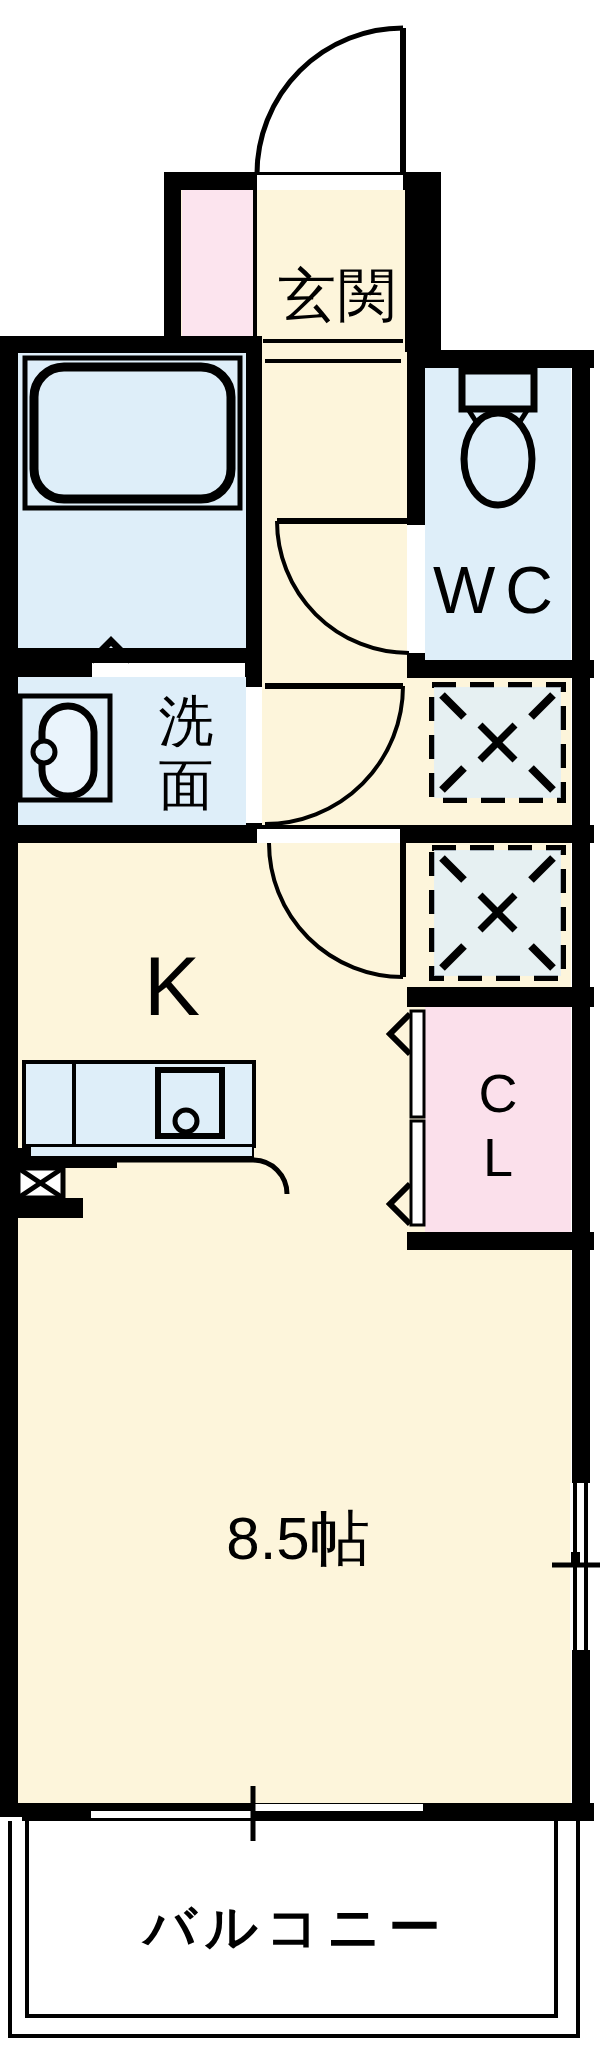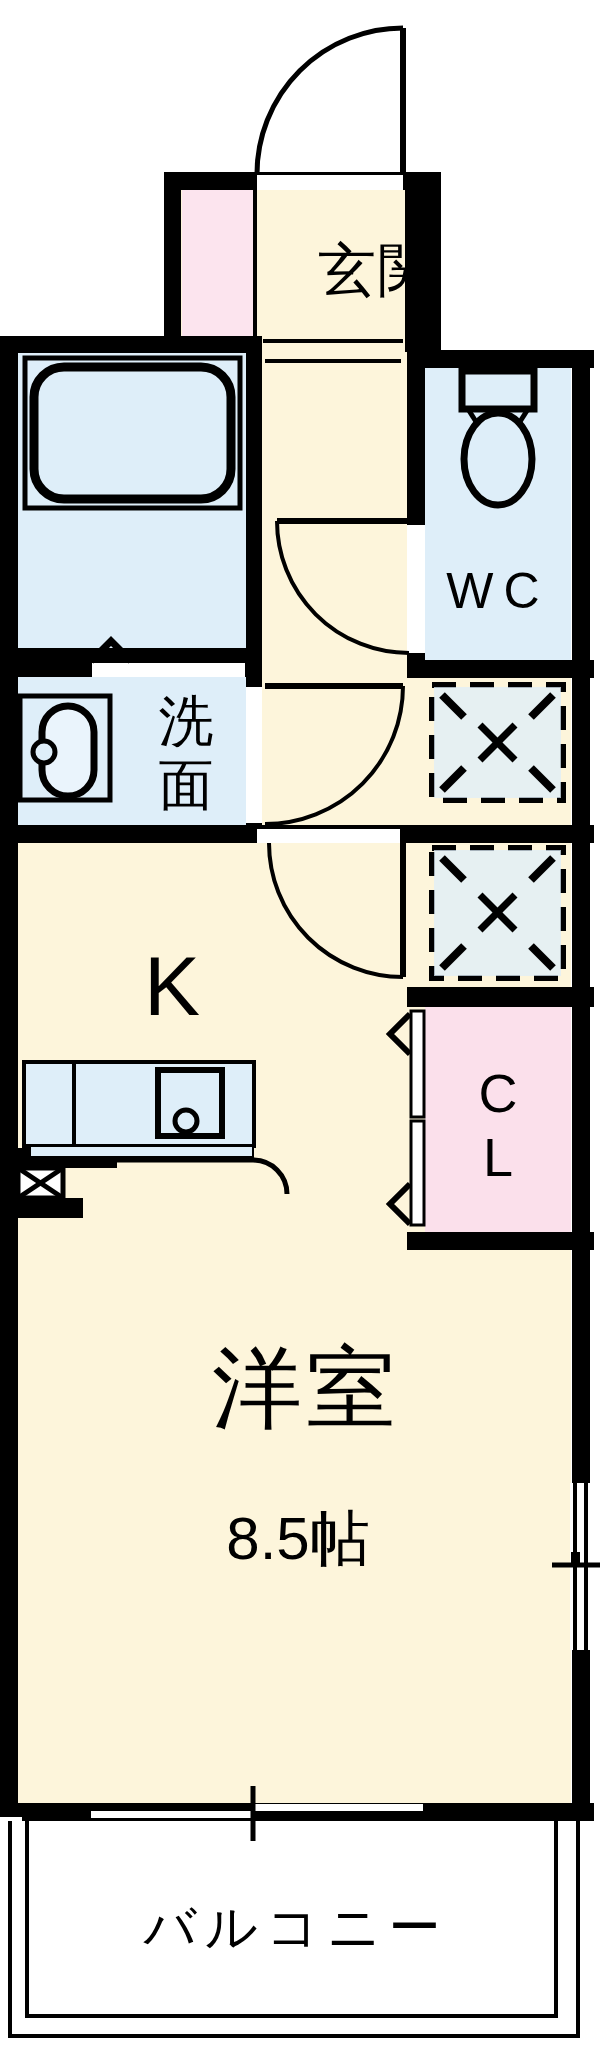--- a/index.html
+++ b/index.html
@@ -10,21 +10,21 @@
   .opening{position:absolute;background:var(--c-white,#fff);}
   .thinline{position:absolute;background:var(--c-wall,#000);}
   .balcline{position:absolute;background:var(--c-wall,#000);}
   svg.overlay{position:absolute;left:0;top:0;pointer-events:none;}
   .ln{stroke:var(--c-wall,#000);fill:none;}
   .label{position:absolute;transform:translate(-50%,-50%);color:var(--c-wall,#000);
          white-space:pre;text-align:center;line-height:1.05;}
   .lbl-genkan{font-size:58px;letter-spacing:2px;}
   .lbl-bath{font-size:55px;letter-spacing:1px;}
   .lbl-wash{font-size:55px;line-height:64px;}
-  .lbl-wc{font-size:50px;letter-spacing:10px;}
+  .lbl-wc{font-size:66px;letter-spacing:10px;}
   .lbl-k{font-size:84px;}
   .lbl-cl{font-size:54px;line-height:64px;}
   .lbl-room{font-size:90px;letter-spacing:4px;}
   .lbl-size{font-size:60px;}
   .lbl-balcony{font-size:52px;letter-spacing:8px;}
 </style>
 </head>
 <body>
 
 <div id="plan">
@@ -151,24 +151,23 @@
     <g>
       <line class="ln" x1="575" y1="1483" x2="575" y2="1650" stroke-width="4"></line>
       <line class="ln" x1="586" y1="1483" x2="586" y2="1650" stroke-width="4"></line>
       <rect x="571" y="1552" width="9" height="15" style="fill:var(--c-wall);"></rect>
       <line class="ln" x1="552" y1="1565" x2="600" y2="1565" stroke-width="5"></line>
     </g>
 
     <line class="ln" x1="253" y1="1786" x2="253" y2="1841" stroke-width="5"></line>
   </svg>
 
-  <div class="label lbl-genkan" style="left:338px;top:270px;margin-left:40px;">玄関</div>
+  <div class="label lbl-genkan" style="left:338px;top:295px;">玄関</div>
   <div class="label lbl-wash" style="left:186px;top:753px;">洗
 面</div>
   <div class="label lbl-wc" style="left:498px;top:591px;">WC</div>
   <div class="label lbl-k" style="left:172px;top:986px;">K</div>
   <div class="label lbl-cl" style="left:498px;top:1125px;">C
 L</div>
-  <div class="label lbl-room" style="left:306px;top:1388px;">洋室</div>
   <div class="label lbl-size" style="left:298px;top:1538px;">8.5帖</div>
-  <div class="label lbl-balcony" style="left:296px;top:1927px;">バルコニー</div>
+  <div class="label lbl-balcony" style="left:296px;top:1927px;font-weight:bold;">バルコニー</div>
 
 </div>
 
 </body></html>

